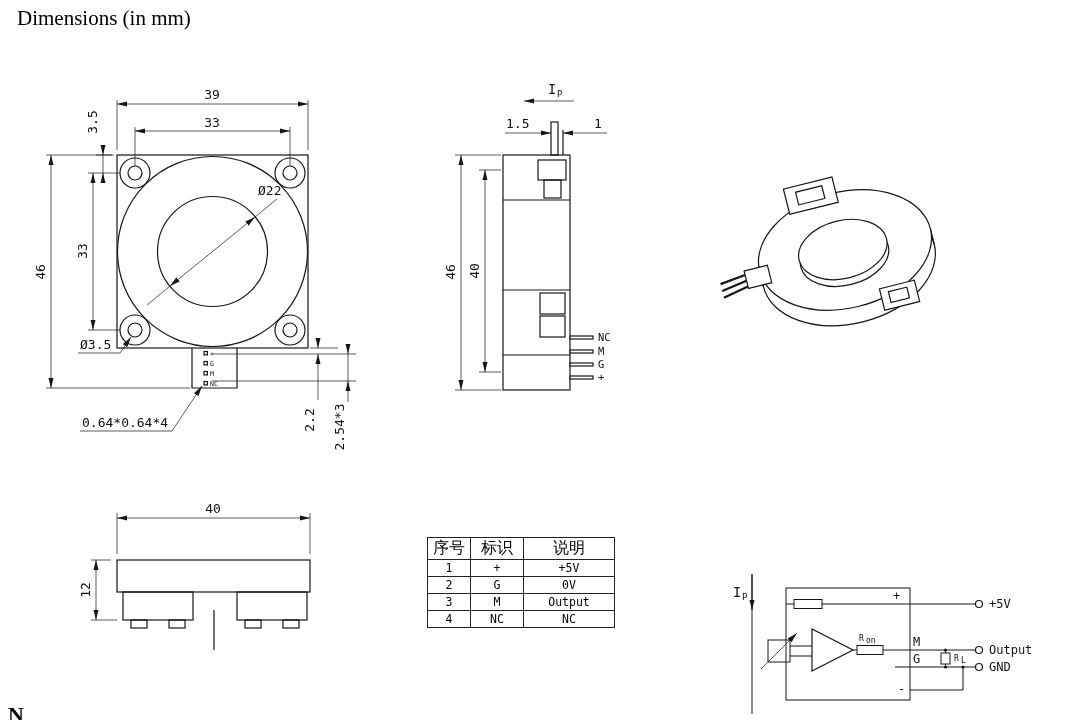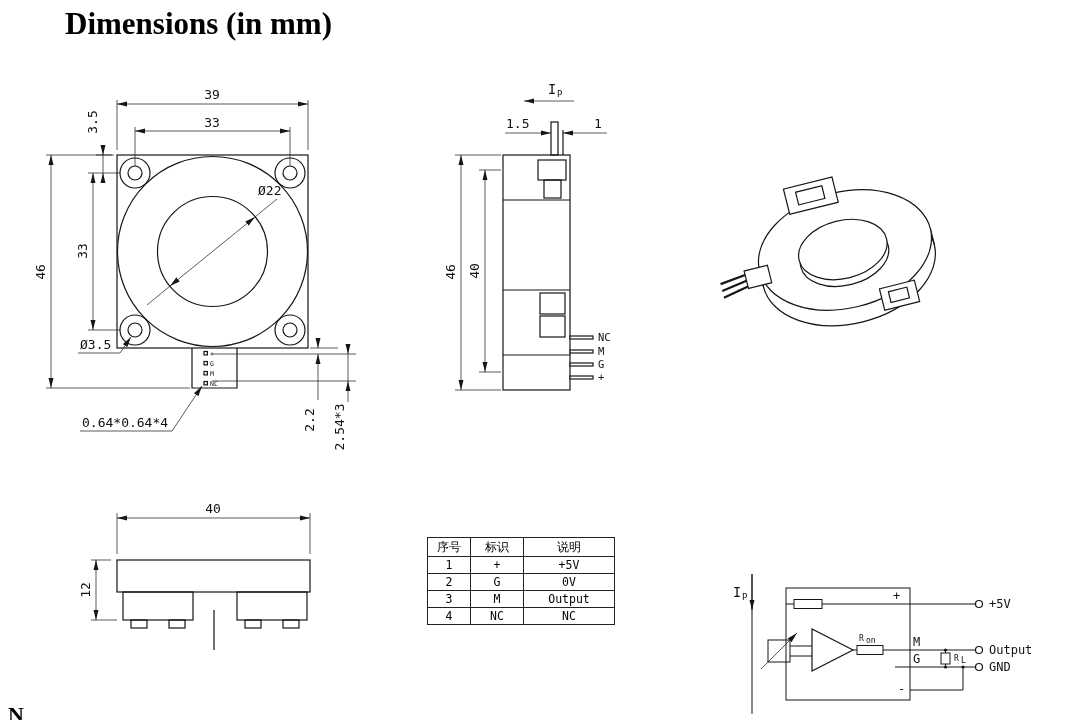--- a/index.html
+++ b/index.html
@@ -1,17 +1,17 @@
 <!DOCTYPE html>
 <html><head>
 <meta charset="utf-8">
 <style>
   html,body{margin:0;padding:0;background:#fff;width:1086px;height:720px;overflow:hidden;}
   #page{position:relative;width:1086px;height:720px;background:#fff;}
-  #title{position:absolute;left:17px;top:6px;font-family:"Liberation Serif",serif;font-weight:bold;font-size:31px;color:#000;margin-left:48px;}
+  #title{position:absolute;left:17px;top:6px;font-family:"Liberation Serif",serif;font-weight:normal;font-size:21px;color:#000;}
   #footer-frag{position:absolute;left:8px;top:702px;font-family:"Liberation Serif",serif;font-weight:bold;font-size:22px;color:#000;}
   svg{position:absolute;left:0;top:0;}
   
   .o{fill:none;stroke:#161616;stroke-width:1.2;}
   .of{fill:#ffffff;stroke:#161616;stroke-width:1.2;}
   .d{fill:none;stroke:#161616;stroke-width:0.7;}
   .w{fill:none;stroke:#161616;stroke-width:1;}
   .pin3d{stroke:#161616;stroke-width:2.2;}
   .nd{fill:#161616;stroke:none;}
   text{fill:#111;stroke:none;font-family:"DejaVu Sans Mono",monospace;}
@@ -19,21 +19,21 @@
   .tiny{font-size:6.5px;}
   .pl{font-size:10.5px;}
   .ct{font-size:12px;}
   .cts{font-size:8px;}
   .ip-main{font-size:13.5px;}
   .ip-sub{font-size:9px;}
   
   #pin-table-wrap{position:absolute;left:427px;top:537px;}
   #pin-table-wrap table{border-collapse:collapse;}
   #pin-table-wrap th,#pin-table-wrap td{border:1px solid #222;text-align:center;padding:0 4px;}
-  #pin-table-wrap th{font-family:"DejaVu Sans",sans-serif;font-weight:normal;font-size:12px;height:18px;}
+  #pin-table-wrap th{font-family:"DejaVu Sans",sans-serif;font-weight:normal;font-size:16px;height:18px;}
   #pin-table-wrap td{font-family:"DejaVu Sans Mono",monospace;font-size:11.5px;height:16px;}
   .c1{width:34px;} .c2{width:44px;} .c3{width:82px;}
 </style>
 </head>
 <body>
 
 <div id="page">
 
   <div id="title">Dimensions (in mm)</div>
 

